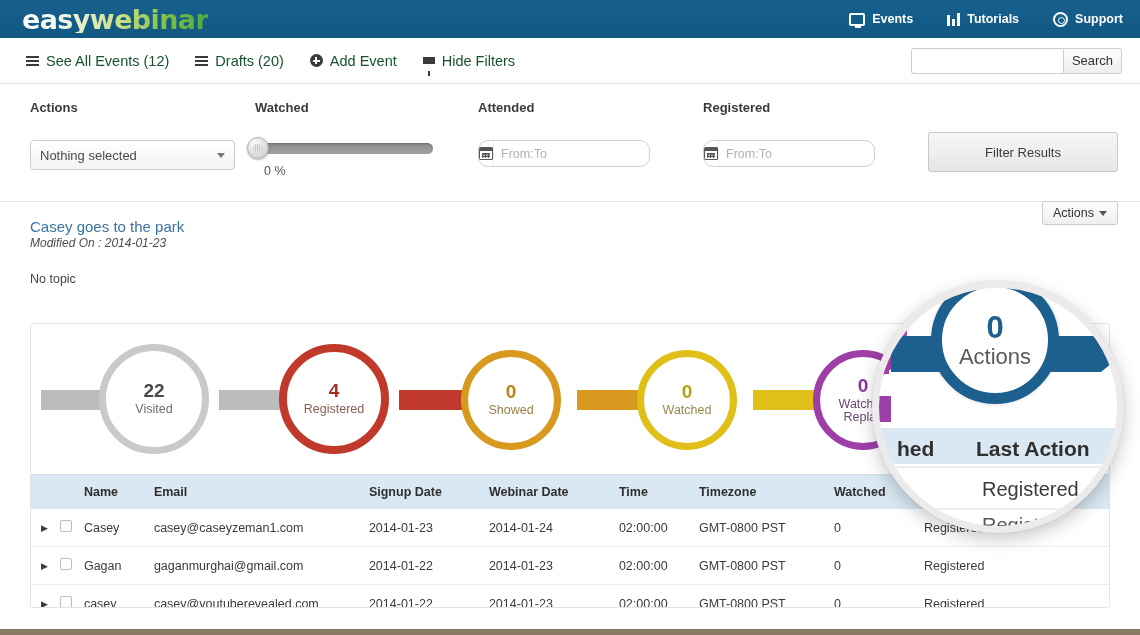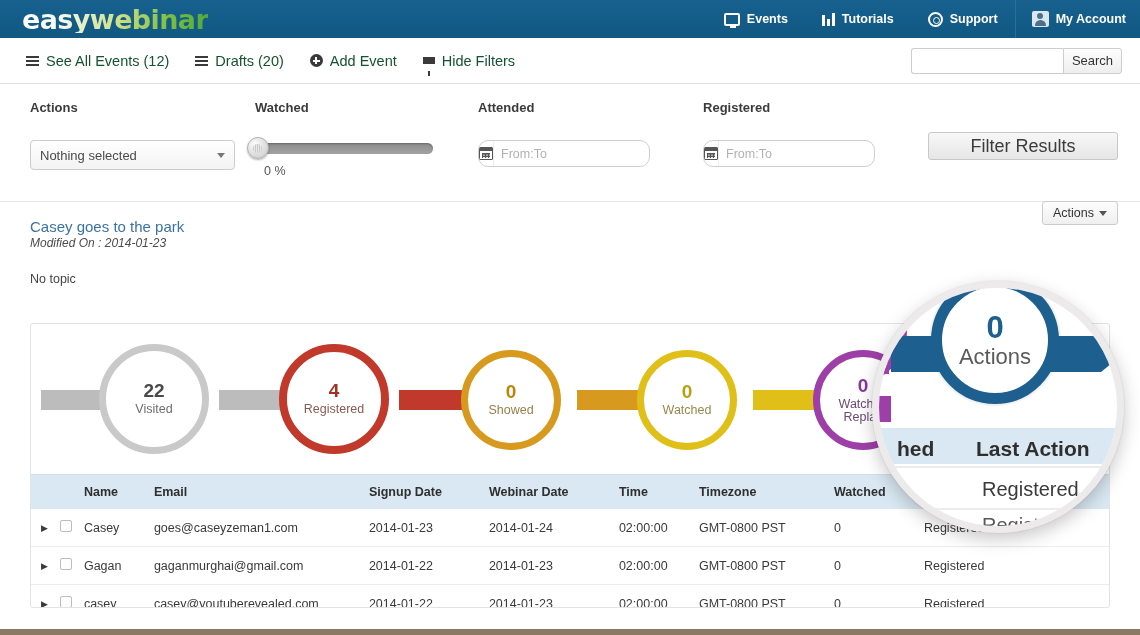--- a/index.html
+++ b/index.html
@@ -119,23 +119,23 @@
     display:flex;align-items:center;overflow:hidden;
   }
   .cal-ico { width:30px;height:25px;display:flex;align-items:center;justify-content:center;border-right:1px solid #ececec;}
   .cal-box{width:14px;height:13px;border:1.6px solid #555;border-radius:1px;position:relative;}
   .cal-box:before{content:"";position:absolute;left:0;top:0;width:100%;height:3px;background:#555;}
   .cal-box:after{content:"";position:absolute;left:2px;top:5px;width:8px;height:5px;background:repeating-linear-gradient(90deg,#555 0 1.5px,transparent 1.5px 3px),repeating-linear-gradient(180deg,#555 0 1.5px,transparent 1.5px 3px);background-size:3px 2.5px;}
   .datefield input{flex:1;border:none;outline:none;height:25px;padding:0 7px;font-size:12.5px;color:#999;font-family:"Liberation Sans",sans-serif;background:transparent;}
   .datefield input::placeholder{color:#b2b2b2;}
 
   .filter-results-btn {
-    width:190px;height:28px;border:1px solid #c8c8c8;border-radius:3px;
+    width:190px;height:40px;border:1px solid #c8c8c8;border-radius:3px;
     background:linear-gradient(180deg,#f7f7f7,#e6e6e6);
-    font-size:18px;color:#3b3b3b;cursor:pointer;font-family:"Liberation Sans",sans-serif;
+    font-size:13px;color:#3b3b3b;cursor:pointer;font-family:"Liberation Sans",sans-serif;
   }
 
   
   .event-head { position:relative; padding: 16px 22px 0 30px; }
   .event-title { font-size:15px;color:#3b73a0;cursor:pointer;line-height:1.2;}
   .event-sub { font-size:12px;color:#4d4d4d;font-style:italic;}
   .event-topic { font-size:12.5px;color:#444;margin-top:22px;}
   .actions-btn {
     position:absolute; right:22px; top:-1px;
     height:24px;padding:0 10px;border:1px solid #ccc;border-radius:3px;
@@ -241,26 +241,20 @@
               <i></i>
             </span>
           </span>
         <span>Tutorials</span>
       </div>
       <div class="nav-item">
         <span class="nav-ico">
             <span class="ico-life"></span>
           </span>
         <span>Support</span>
-      </div>
-      <div class="nav-item account">
-        <span class="nav-ico">
-            <span class="ico-user"></span>
-          </span>
-        <span>My Account</span>
       </div>
     </div>
   </div>
 
   <div class="toolbar">
     <div class="tb-item">
       <span class="tb-ico">
           <span class="ico-list">
             <i></i>
             <i></i>
@@ -461,21 +455,21 @@
           <th class="c-tz">Timezone</th>
           <th class="c-watched">Watched</th>
           <th class="c-last">Last Action</th>
         </tr>
       </thead>
       <tbody>
         <tr>
           <td class="c-exp">▶</td>
           <td class="c-chk"><span class="box"></span></td>
           <td class="c-name">Casey</td>
-          <td class="c-email">goes@caseyzeman1.com</td>
+          <td class="c-email">casey@caseyzeman1.com</td>
           <td class="c-signup">2014-01-23</td>
           <td class="c-webinar">2014-01-24</td>
           <td class="c-time">02:00:00</td>
           <td class="c-tz">GMT-0800 PST</td>
           <td class="c-watched">0</td>
           <td class="c-last">Registered</td>
         </tr>
         <tr>
           <td class="c-exp">▶</td>
           <td class="c-chk"><span class="box"></span></td>

